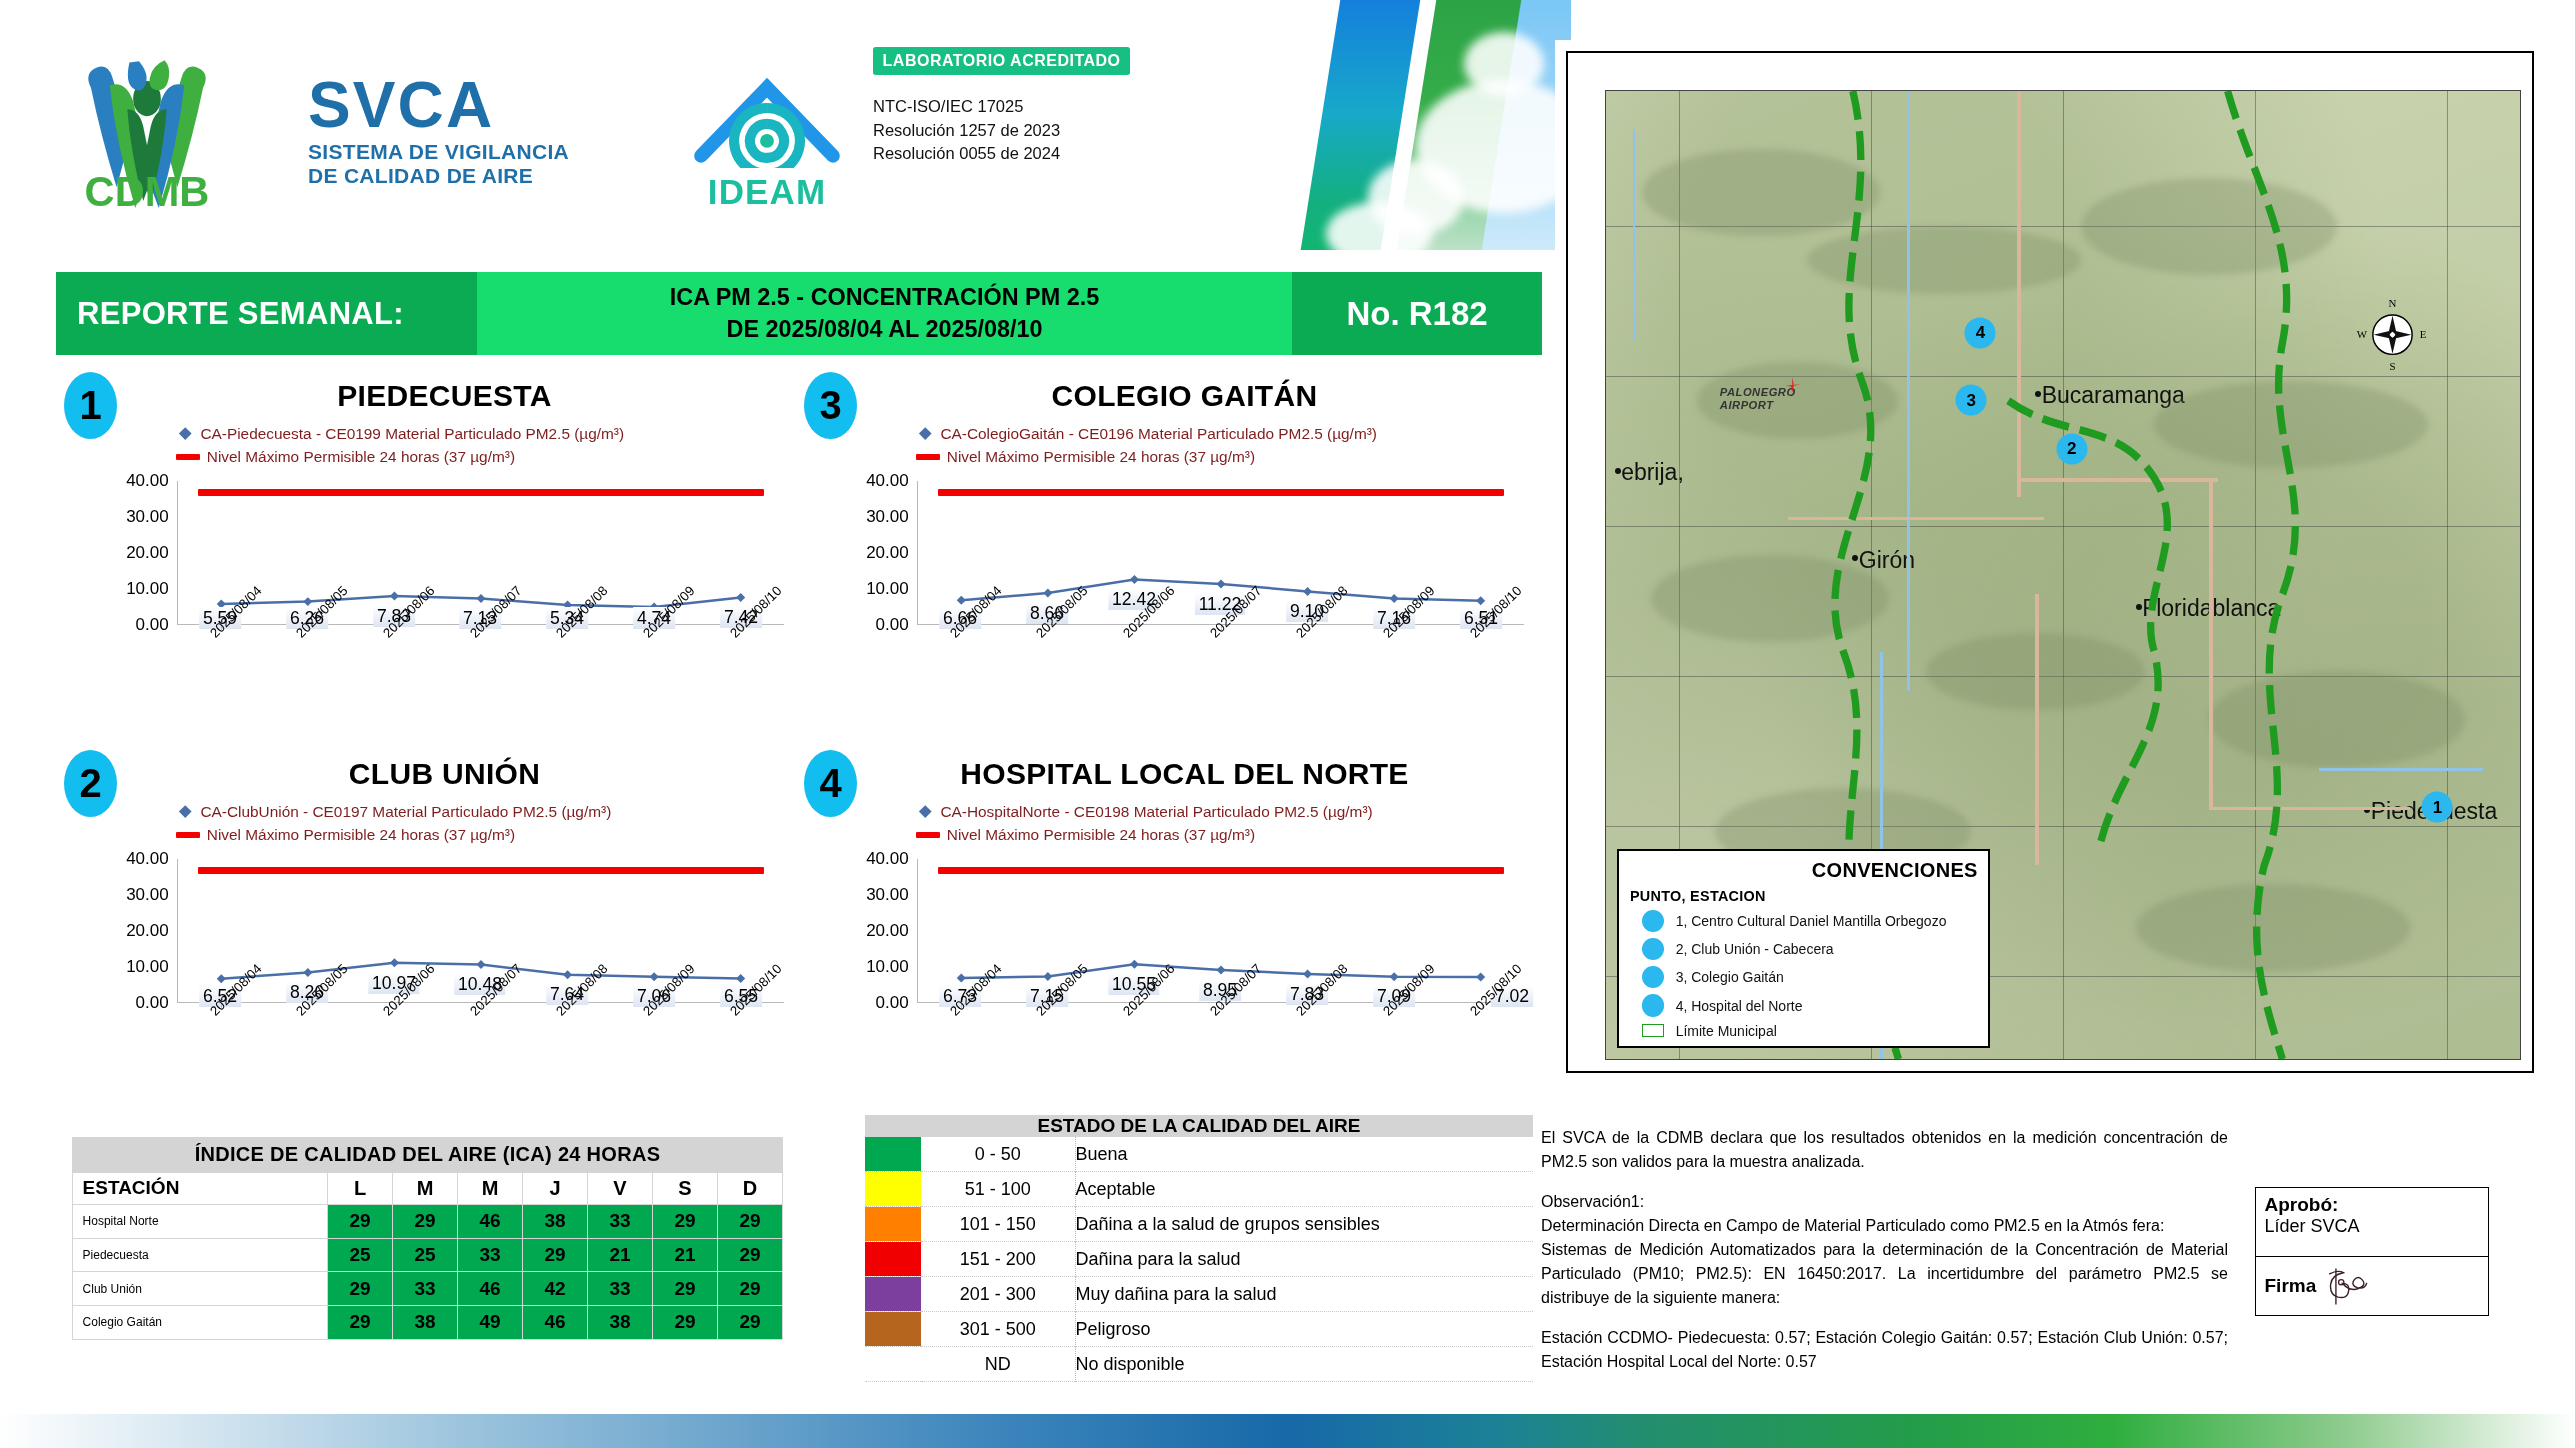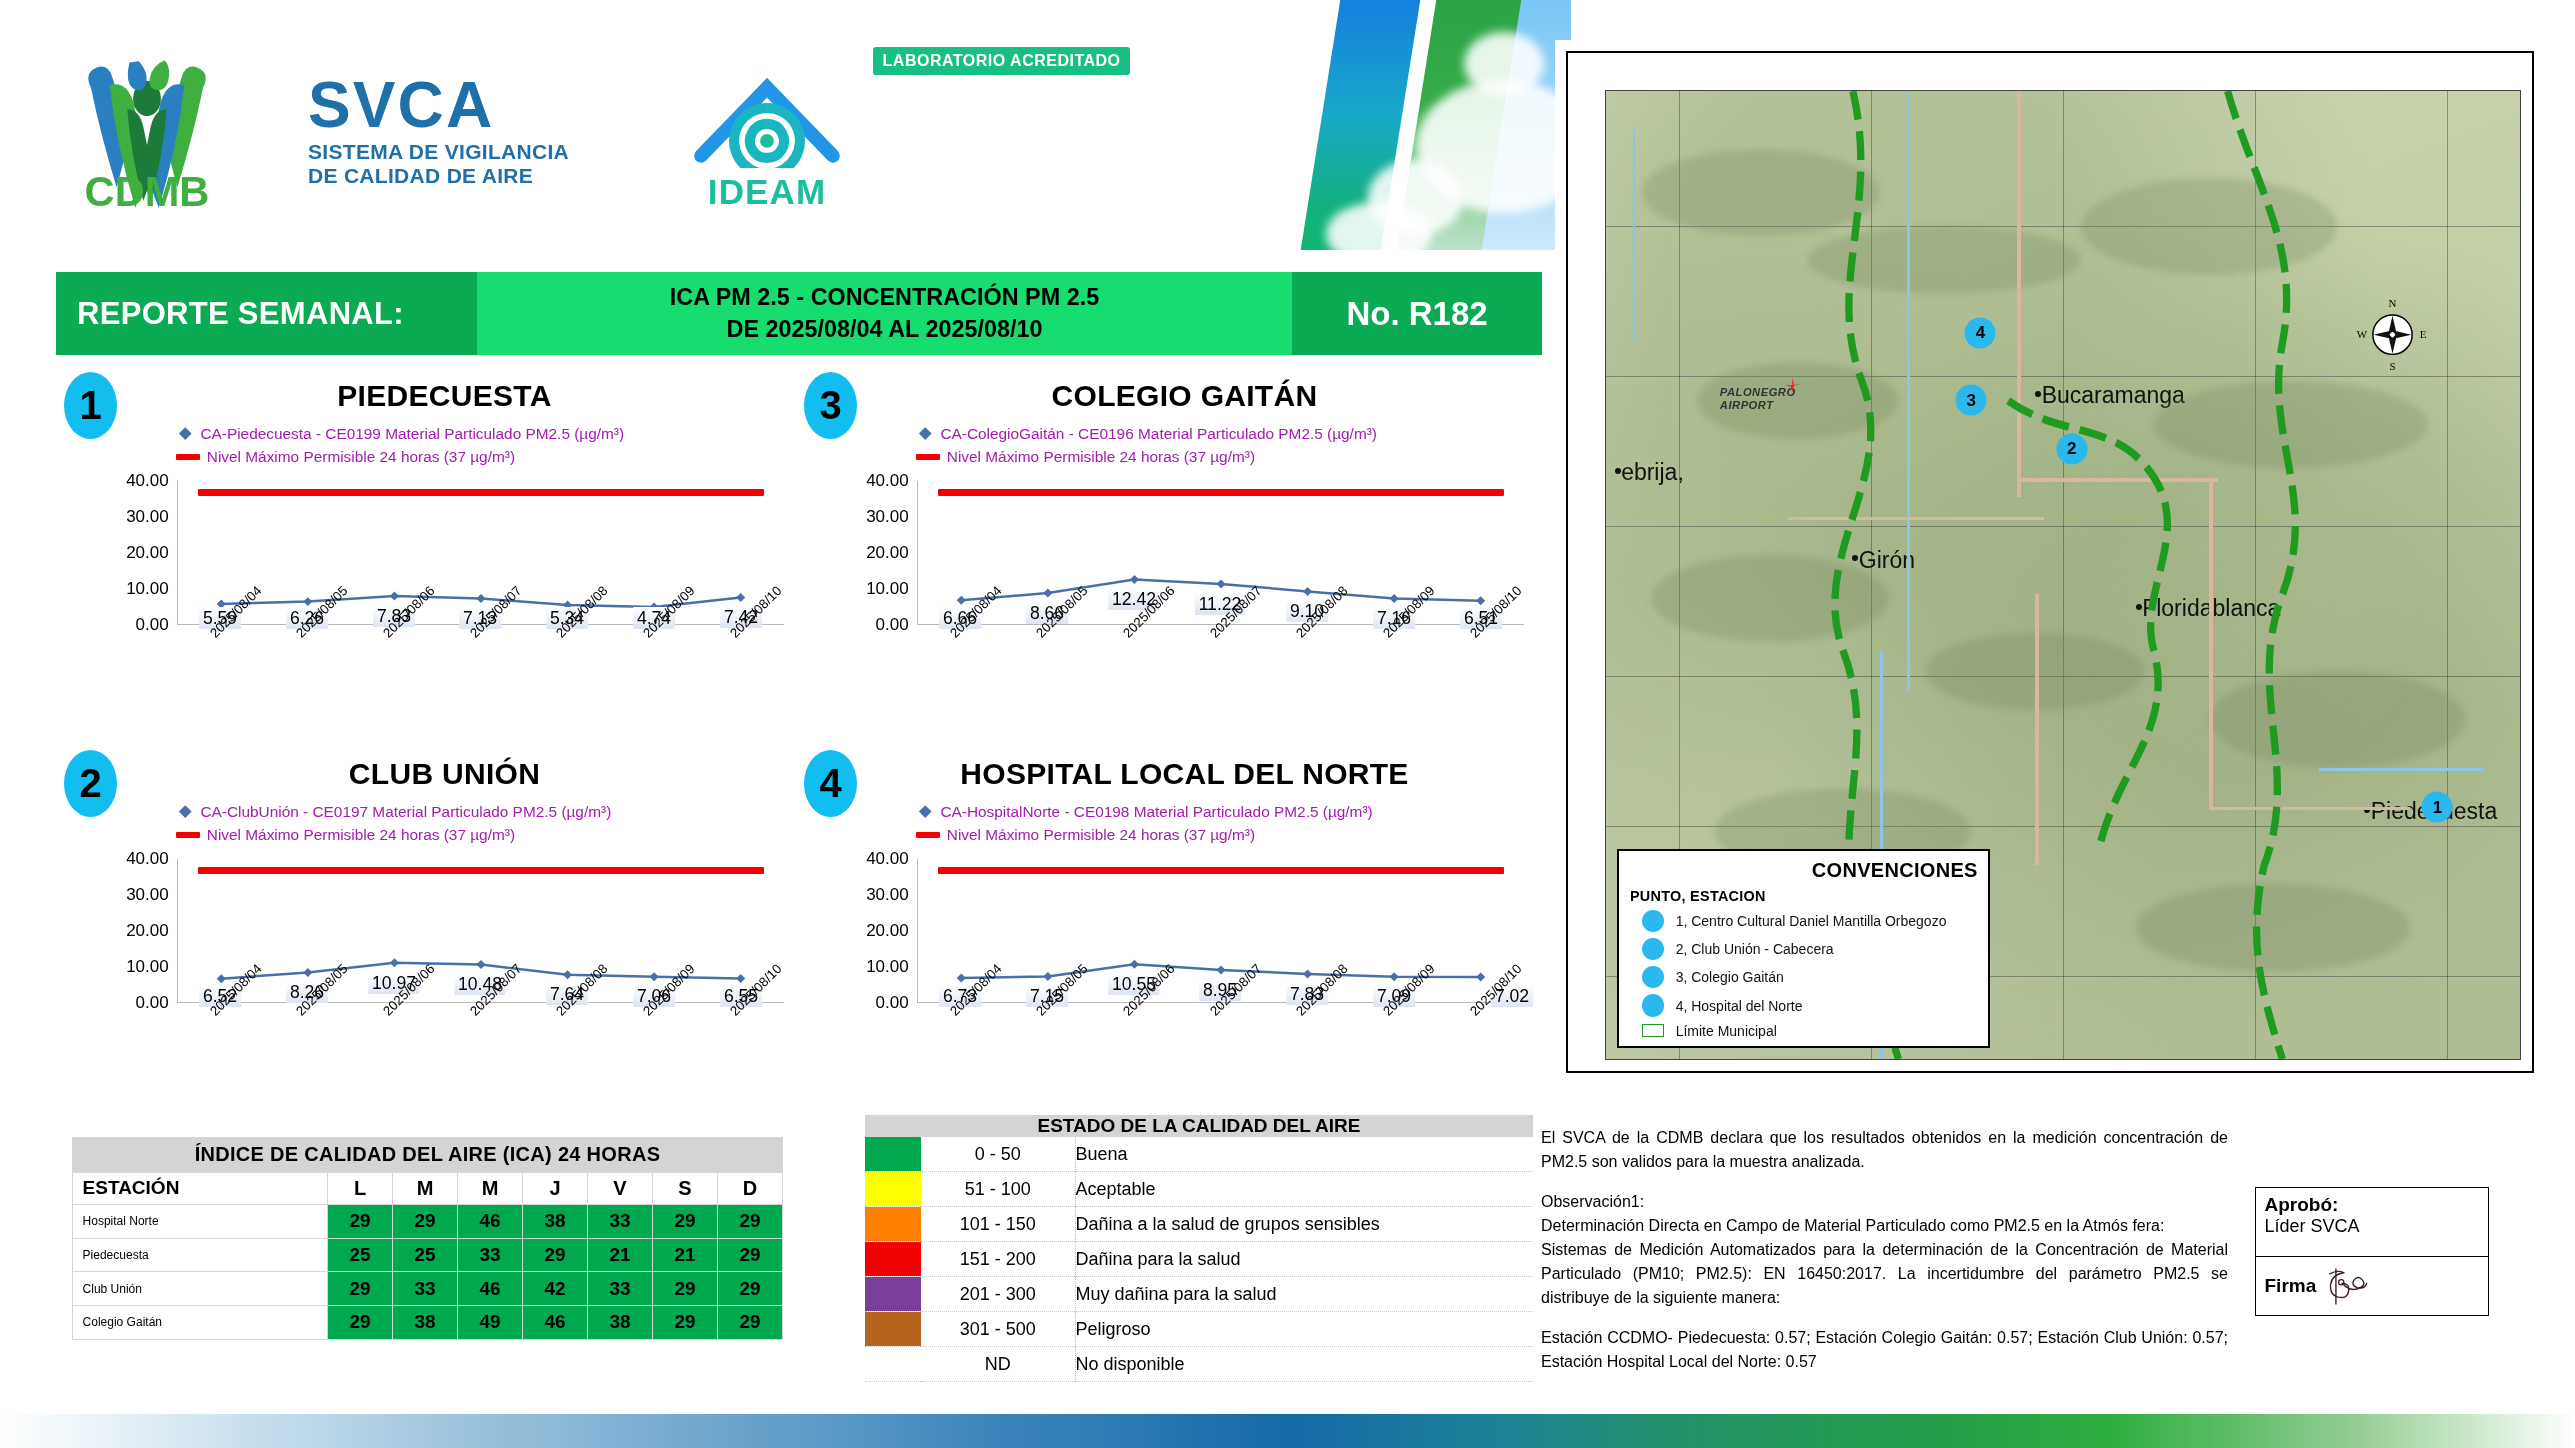--- a/index.html
+++ b/index.html
@@ -74,21 +74,21 @@
     position:absolute; left:8px; top:5.3px; width:53px; height:67px;
     border-radius:50%; background:#12bdf0;
     display:flex; align-items:center; justify-content:center;
     color:#000; font-size:40px; font-weight:bold;
   }
   .ch-title{
     position:absolute; left:85px; top:11.7px; width:607px; text-align:center;
     font-size:30px; font-weight:bold; color:#000; letter-spacing:0.3px;
   }
   .legend{ position:absolute; left:122px; top:58px; }
-  .leg-row{ display:flex; align-items:center; font-size:15.4px; color:#a21caf; margin-bottom:4.8px; white-space:nowrap;}
+  .leg-row{ display:flex; align-items:center; font-size:15.4px; color:#7f1d1d; margin-bottom:4.8px; white-space:nowrap;}
   .leg-mark-d{ width:16px; height:16px; margin-right:6.4px; position:relative; flex:0 0 16px;}
   .leg-mark-d::before{
     content:""; position:absolute; left:3.2px; top:3.2px; width:8.5px; height:8.5px;
     background:#4a6fa8; transform:rotate(45deg);
   }
   .leg-mark-l{ width:24.5px; height:6.4px; background:#f50000; margin-right:6.4px; margin-left:-2.1px; border-radius:1.1px; flex:0 0 24.5px;}
 
   
   .plot{ position:absolute; left:37px; top:114px; width:698px; height:176px; }
   .ylabels{ position:absolute; left:0; top:0; width:80px; height:144px; }
@@ -234,20 +234,25 @@
     <svg viewBox="0 0 300 175" width="160" height="93">
       <path d="M26 152 L150 24 L274 152" stroke="#2196e8" stroke-width="26" fill="none" stroke-linecap="round"></path>
       <path d="M150 62 a62 62 0 1 0 0.1 0 M150 92 a32 32 0 1 1 -0.1 0" stroke="#19b5c0" stroke-width="19" fill="none"></path>
       <circle cx="150" cy="124" r="13" fill="#1bbf9e"></circle>
     </svg>
     <div class="ideam-word">IDEAM</div>
   </div>
 
   <div class="accred">
     <div class="accred-badge">LABORATORIO ACREDITADO</div>
+    <div class="accred-lines" id="accredLines">
+        <div>NTC-ISO/IEC 17025</div>
+        <div>Resolución 1257 de 2023</div>
+        <div>Resolución 0055 de 2024</div>
+      </div>
   </div>
 
   <div class="titlebar">
     <div class="tb-left">REPORTE SEMANAL:</div>
     <div class="tb-mid">
       <div>ICA PM 2.5 - CONCENTRACIÓN PM 2.5</div>
       <div>DE 2025/08/04 AL 2025/08/10</div>
     </div>
     <div class="tb-right">No. R182</div>
   </div>

